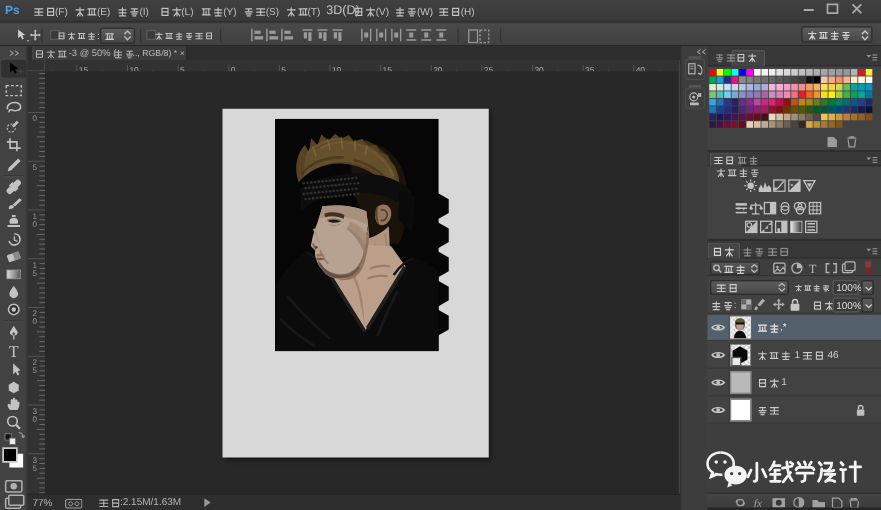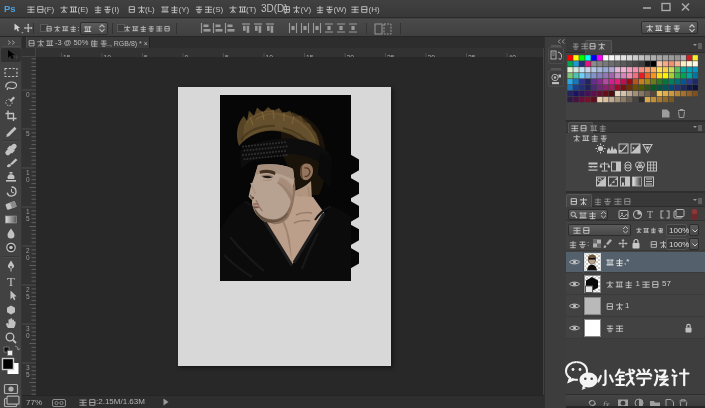--- a/index.html
+++ b/index.html
@@ -1054,21 +1054,21 @@
 <svg class="abs" style="left:606px;top:280px" width="30" height="10" viewBox="0 0 30.5 10">
     <path d="M5 1 V9 M1 3 H9 M2.2 9 L4.6 5.6 M7.8 9 L5.4 5.6" transform="translate(0.0,0.5) scale(0.8)" stroke="#cccccc" stroke-width="1.0625" fill="none" stroke-linecap="round"></path>
     <path d="M1 2 H9 M2.5 2 V8 M7.5 2 V8 M1 8 H9 M5 4 V8" transform="translate(9.5,0.5) scale(0.8)" stroke="#cccccc" stroke-width="1.0625" fill="none" stroke-linecap="round"></path>
     <path d="M1.5 3 H8.5 M5 1 V9 M1.5 6 H8.5 M2 9 H8" transform="translate(19.0,0.5) scale(0.8)" stroke="#cccccc" stroke-width="1.0625" fill="none" stroke-linecap="round"></path>
   </svg>
 <div class="t" style="left:635.5px;top:279px;font-size:8px;color:#ccc">1</div>
 <svg class="abs" style="left:642px;top:280px" width="21" height="10" viewBox="0 0 21.0 10">
     <path d="M1 2 H9 M1 5.2 H9 M1 8.4 H9 M5 2 V8.4" transform="translate(0.0,0.5) scale(0.8)" stroke="#cccccc" stroke-width="1.0625" fill="none" stroke-linecap="round"></path>
     <path d="M2 1.5 H8 V8.5 H2 Z M2 5 H8" transform="translate(9.5,0.5) scale(0.8)" stroke="#cccccc" stroke-width="1.0625" fill="none" stroke-linecap="round"></path>
   </svg>
-<div class="t" style="left:662px;top:279px;font-size:8px;color:#ccc">57</div>
+<div class="t" style="left:662px;top:279px;font-size:8px;color:#ccc">46</div>
 <div class="abs" style="left:566px;top:295.5px;width:139px;height:21px;background:#424242;border-bottom:1px solid #3a3a3a"></div>
 <div class="abs" style="left:583px;top:295.5px;width:1px;height:21px;background:#3a3a3a"></div>
 <svg class="abs" style="left:569px;top:302px" width="11" height="8" viewBox="0 0 11 8">
     <path d="M0.5 4 C2.5 1.5 8.5 1.5 10.5 4 C8.5 6.5 2.5 6.5 0.5 4 Z" fill="none" stroke="#c8c8c8" stroke-width="1"></path>
     <circle cx="5.5" cy="4" r="1.5" fill="#c8c8c8"></circle>
   </svg>
 <div class="abs" style="left:584px;top:297px;width:17px;height:18px;background:#b9b9b9;border:1px solid #888"></div>
 <svg class="abs" style="left:606px;top:302px" width="21" height="10" viewBox="0 0 21.0 10">
     <path d="M2 1.5 H8 V8.5 H2 Z M2 5 H8" transform="translate(0.0,0.5) scale(0.8)" stroke="#cccccc" stroke-width="1.0625" fill="none" stroke-linecap="round"></path>
     <path d="M5 1 V9 M1 3 H9 M2.2 9 L4.6 5.6 M7.8 9 L5.4 5.6" transform="translate(9.5,0.5) scale(0.8)" stroke="#cccccc" stroke-width="1.0625" fill="none" stroke-linecap="round"></path>

